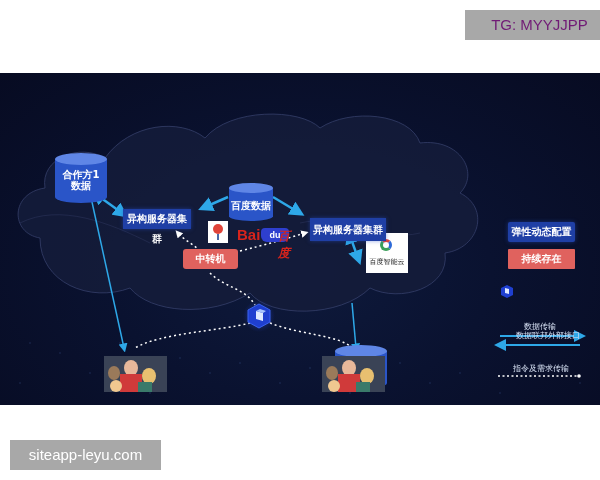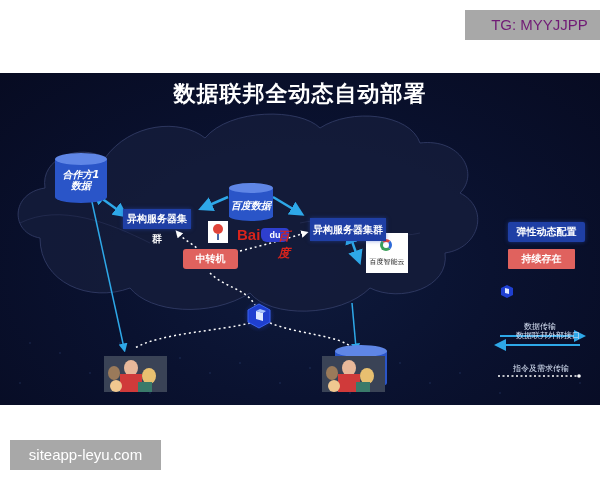--- a/index.html
+++ b/index.html
@@ -2,21 +2,21 @@
 <html><head>
 <meta charset="utf-8">
 <style>
   html, body { margin:0; padding:0; }
   body { width:600px; height:480px; background:#ffffff; position:relative; overflow:hidden; font-family:"DejaVu Sans", sans-serif; }
   .watermark-top { position:absolute; left:465px; top:10px; width:125px; height:30px; background:#a8a8a8; color:#701a75; font-family:"Liberation Sans", sans-serif; font-size:15px; line-height:30px; text-align:center;padding-left:12px; }
   .watermark-bottom { position:absolute; left:10px; top:440px; width:151px; height:30px; background:#a8a8a8; color:#fff; font-family:"Liberation Sans", sans-serif; font-size:15px; line-height:30px; text-align:center; }
   .slide { position:absolute; left:0; top:73px; width:600px; height:332px; background:radial-gradient(ellipse at 50% 60%, #0e1a3c 0%, #0a1230 45%, #070b22 100%); overflow:hidden; }
   .slide-title { position:absolute; left:0; top:6px; width:600px; text-align:center; color:#ffffff; font-size:22px; font-weight:bold; letter-spacing:1px; }
   svg.bg { position:absolute; left:0; top:0; }
-  .cyl { position:absolute;font-style:italic; }
+  .cyl { position:absolute; }
   .cyl-body { position:absolute; left:0; background:#2a55c8; }
   .cyl-top { position:absolute; left:0; top:0; border-radius:50%; background:#5f86e6; }
   .cyl-bottom { position:absolute; left:0; border-radius:50%; background:#2a55c8; }
   .cyl-label { position:absolute; left:0; width:100%; text-align:center; color:#fff; font-size:10px; line-height:11px; font-weight:bold; }
   .box-blue { position:absolute; background:#1f3fa5; color:#fff; font-size:10px; font-weight:bold; text-align:center; box-shadow:0 0 4px rgba(40,80,200,0.5); }
   .box-red { position:absolute; background:#e0625e; color:#fff; font-size:10px; font-weight:bold; text-align:center; border-radius:3px; }
   .logo-white { position:absolute; background:#ffffff; }
   .baidu-text { position:absolute; color:#d8241c; font-weight:bold; font-family:"Liberation Sans", sans-serif; }
   .legend-text { position:absolute; color:#d8e2f5; font-size:8px; }
   .crowd { position:absolute; background:#3a4356; overflow:hidden; }
@@ -89,21 +89,20 @@
 
     <line x1="500" y1="263" x2="580" y2="263" stroke="#2ea8e8" stroke-width="2" marker-end="url(#ah)"></line>
     <line x1="580" y1="272" x2="500" y2="272" stroke="#2ea8e8" stroke-width="2" marker-end="url(#ah)"></line>
     <line x1="498" y1="303" x2="578" y2="303" stroke="#ffffff" stroke-width="1.5" stroke-dasharray="2,2.5"></line>
     <circle cx="579" cy="303" r="1.8" fill="#ffffff"></circle>
 
     <polygon points="507,212 513,215 513,222 507,225 501,222 501,215" fill="#1f3fd0"></polygon>
     <polygon points="505,215 509,216 509,221 505,220" fill="#dfe9ff"></polygon>
   </svg>
 
-  <div class="slide-title">数据联邦全动态自动部署</div>
 
   <div class="logo-white" style="left:208px;top:148px;width:20px;height:22px;">
     <div style="position:absolute;left:5px;top:3px;width:10px;height:10px;border-radius:50%;background:#e0443a;"></div>
     <div style="position:absolute;left:9px;top:13px;width:2px;height:6px;background:#4a6aa8;"></div>
   </div>
   <div style="position:absolute;left:237px;top:75px;">
     <span class="baidu-text" style="left:0;top:78px;font-size:15px;">Bai</span>
     <span style="position:absolute;left:24px;top:80px;width:28px;height:14px;background:#2e3fcf;border-radius:4px 4px 6px 6px;color:#fff;font-size:9px;font-weight:bold;text-align:center;line-height:14px;font-family:'Liberation Sans',sans-serif;">du</span>
     <span class="baidu-text" style="left:41px;top:80px;font-size:12px;font-style:italic;">百度</span>
   </div>
@@ -150,20 +149,20 @@
   </div>
   <div class="crowd" style="left:322px;top:283px;width:63px;height:36px;">
     <div style="position:absolute;left:20px;top:4px;width:14px;height:16px;border-radius:50%;background:#e8b89a;"></div>
     <div style="position:absolute;left:16px;top:18px;width:22px;height:18px;background:#d03a3a;"></div>
     <div style="position:absolute;left:4px;top:10px;width:12px;height:14px;border-radius:50%;background:#9a7a5a;"></div>
     <div style="position:absolute;left:38px;top:12px;width:14px;height:16px;border-radius:50%;background:#e8c070;"></div>
     <div style="position:absolute;left:6px;top:24px;width:12px;height:12px;border-radius:50%;background:#f0c890;"></div>
     <div style="position:absolute;left:34px;top:26px;width:14px;height:10px;background:#3a7a6a;"></div>
   </div>
 
-  <div class="box-blue" style="left:508px;top:149px;width:77px;height:20px;line-height:20px;border-radius:2px;">弹性动态配置</div>
+  <div class="box-blue" style="left:508px;top:149px;width:67px;height:20px;line-height:20px;border-radius:2px;">弹性动态配置</div>
   <div class="box-red" style="left:508px;top:176px;width:67px;height:20px;line-height:20px;border-radius:1px;">持续存在</div>
   <div class="legend-text" style="left:516px;top:213px;margin-top:44px;">数据联邦外部接口</div>
   <div class="legend-text" style="left:524px;top:248px;">数据传输</div>
   <div class="legend-text" style="left:513px;top:290px;">指令及需求传输</div>
 </div>
 
 <div class="watermark-bottom">siteapp-leyu.com</div>
 
 </body></html>

